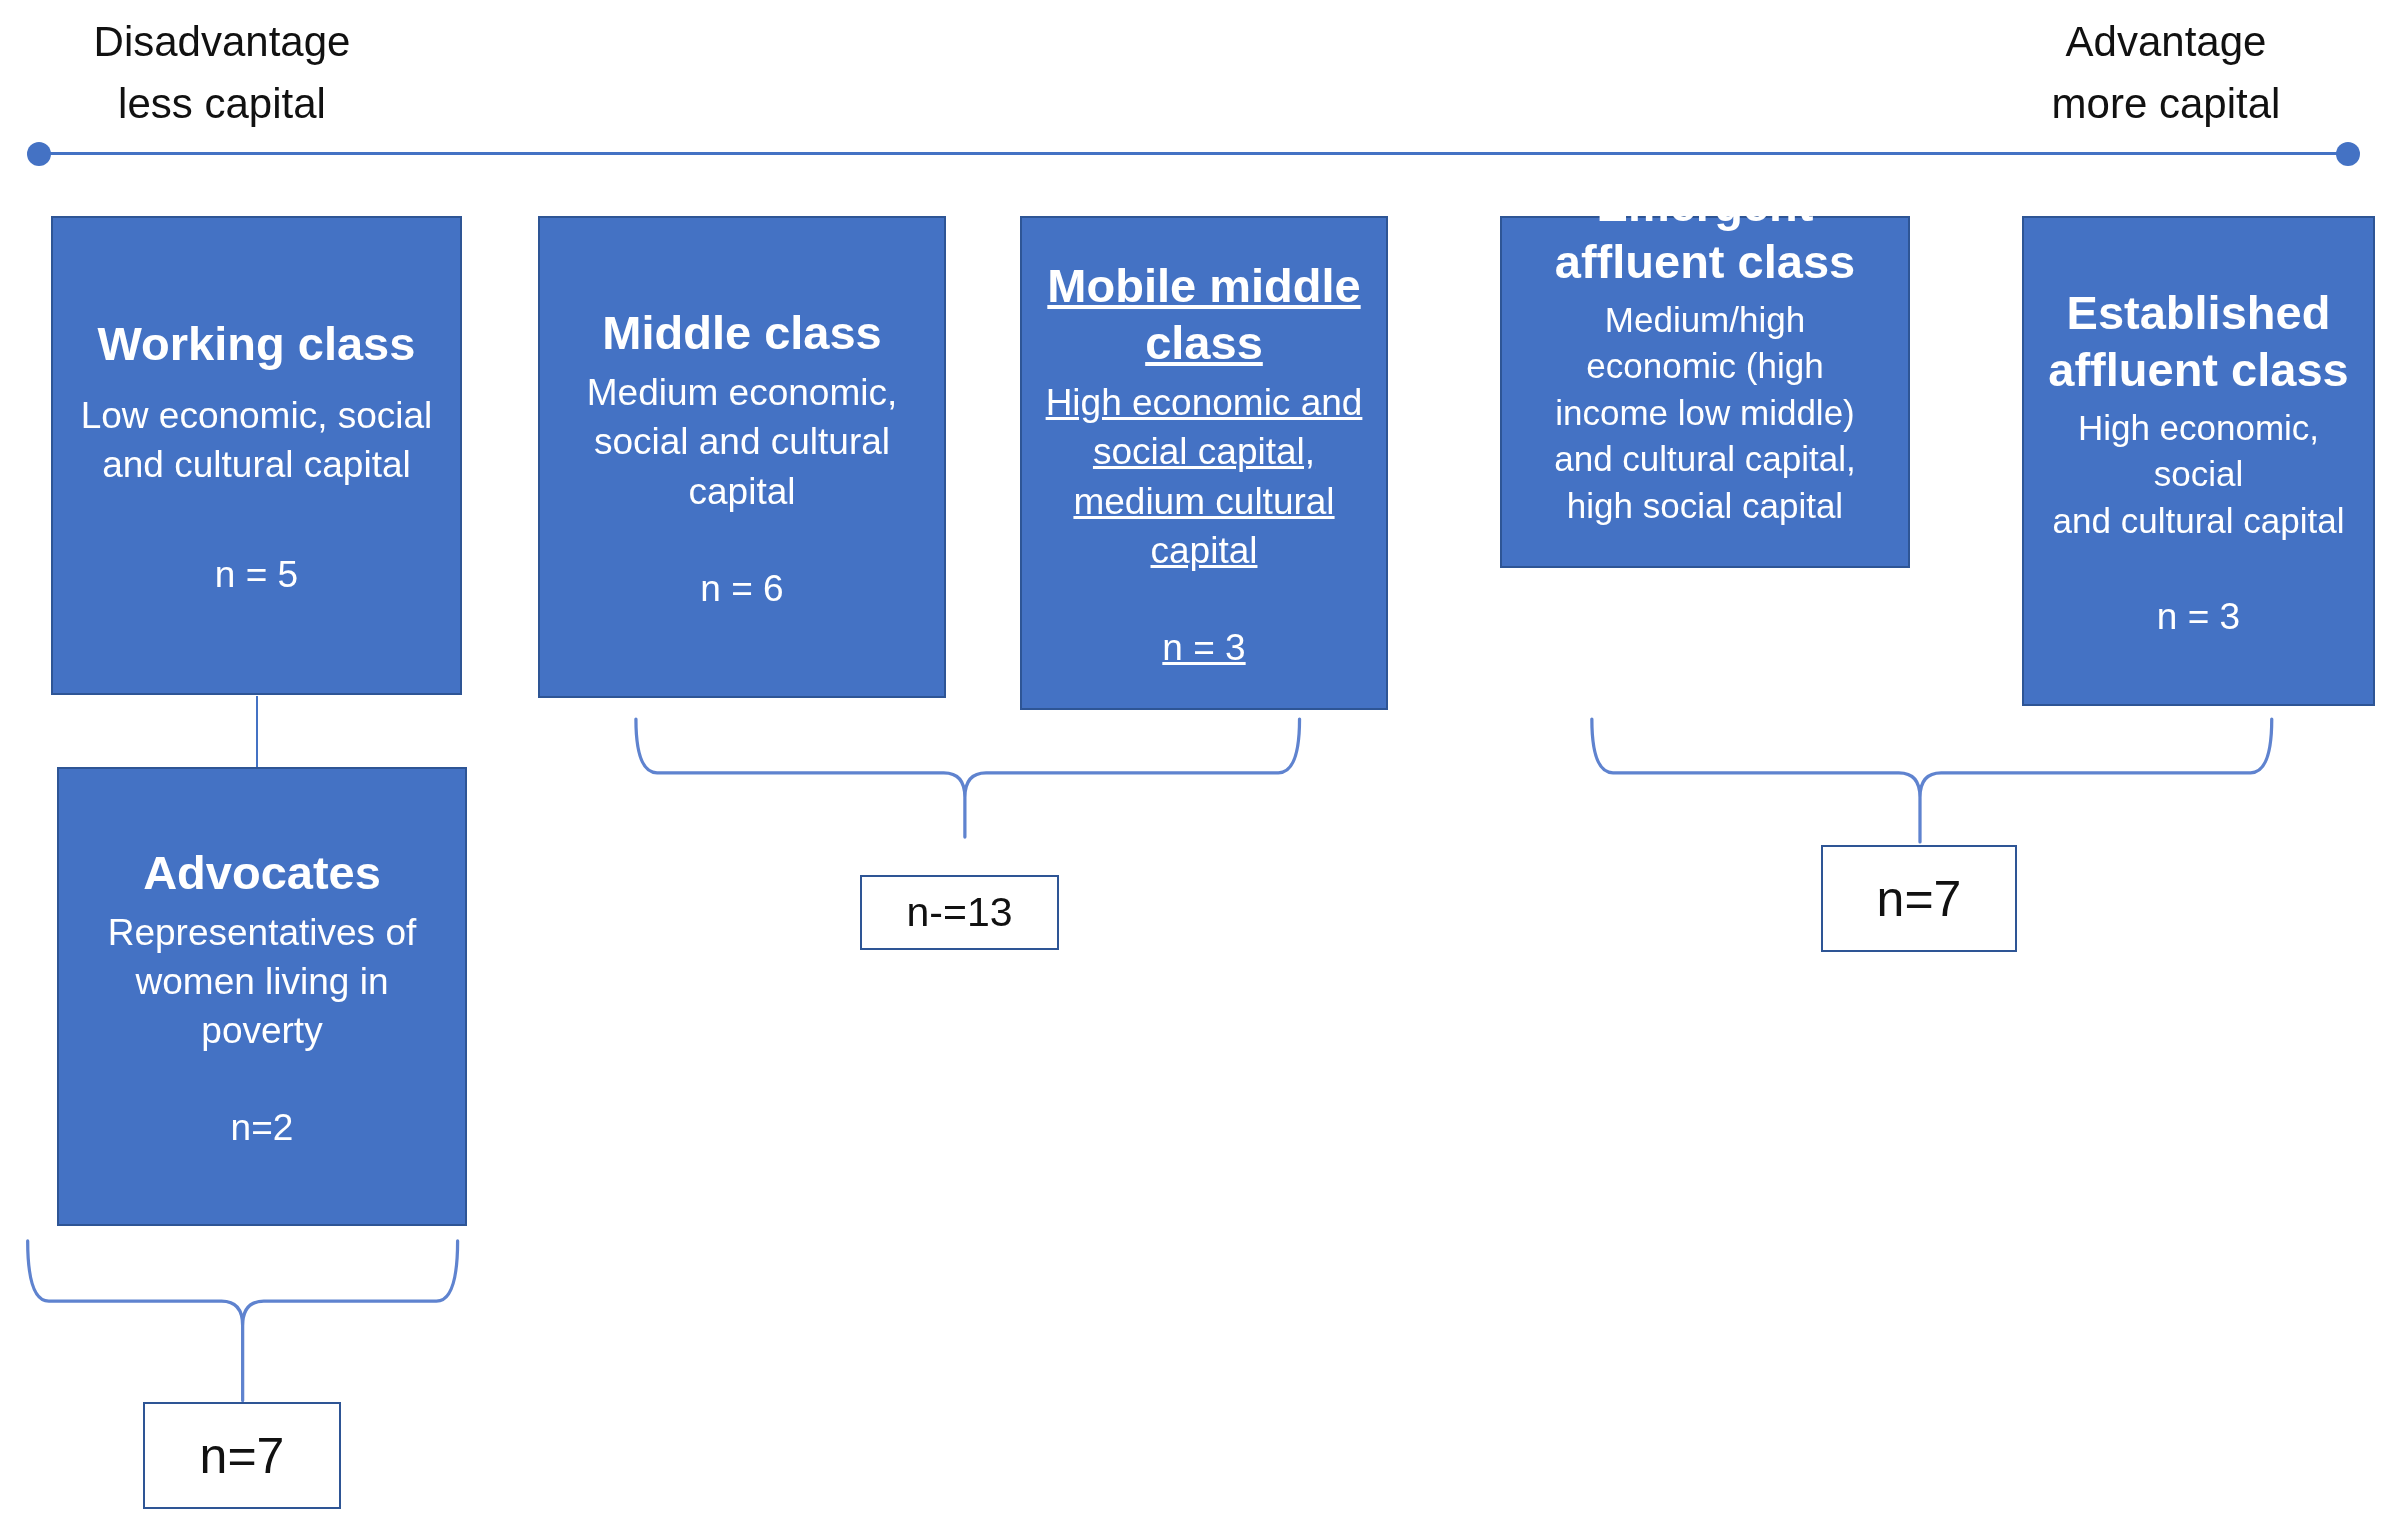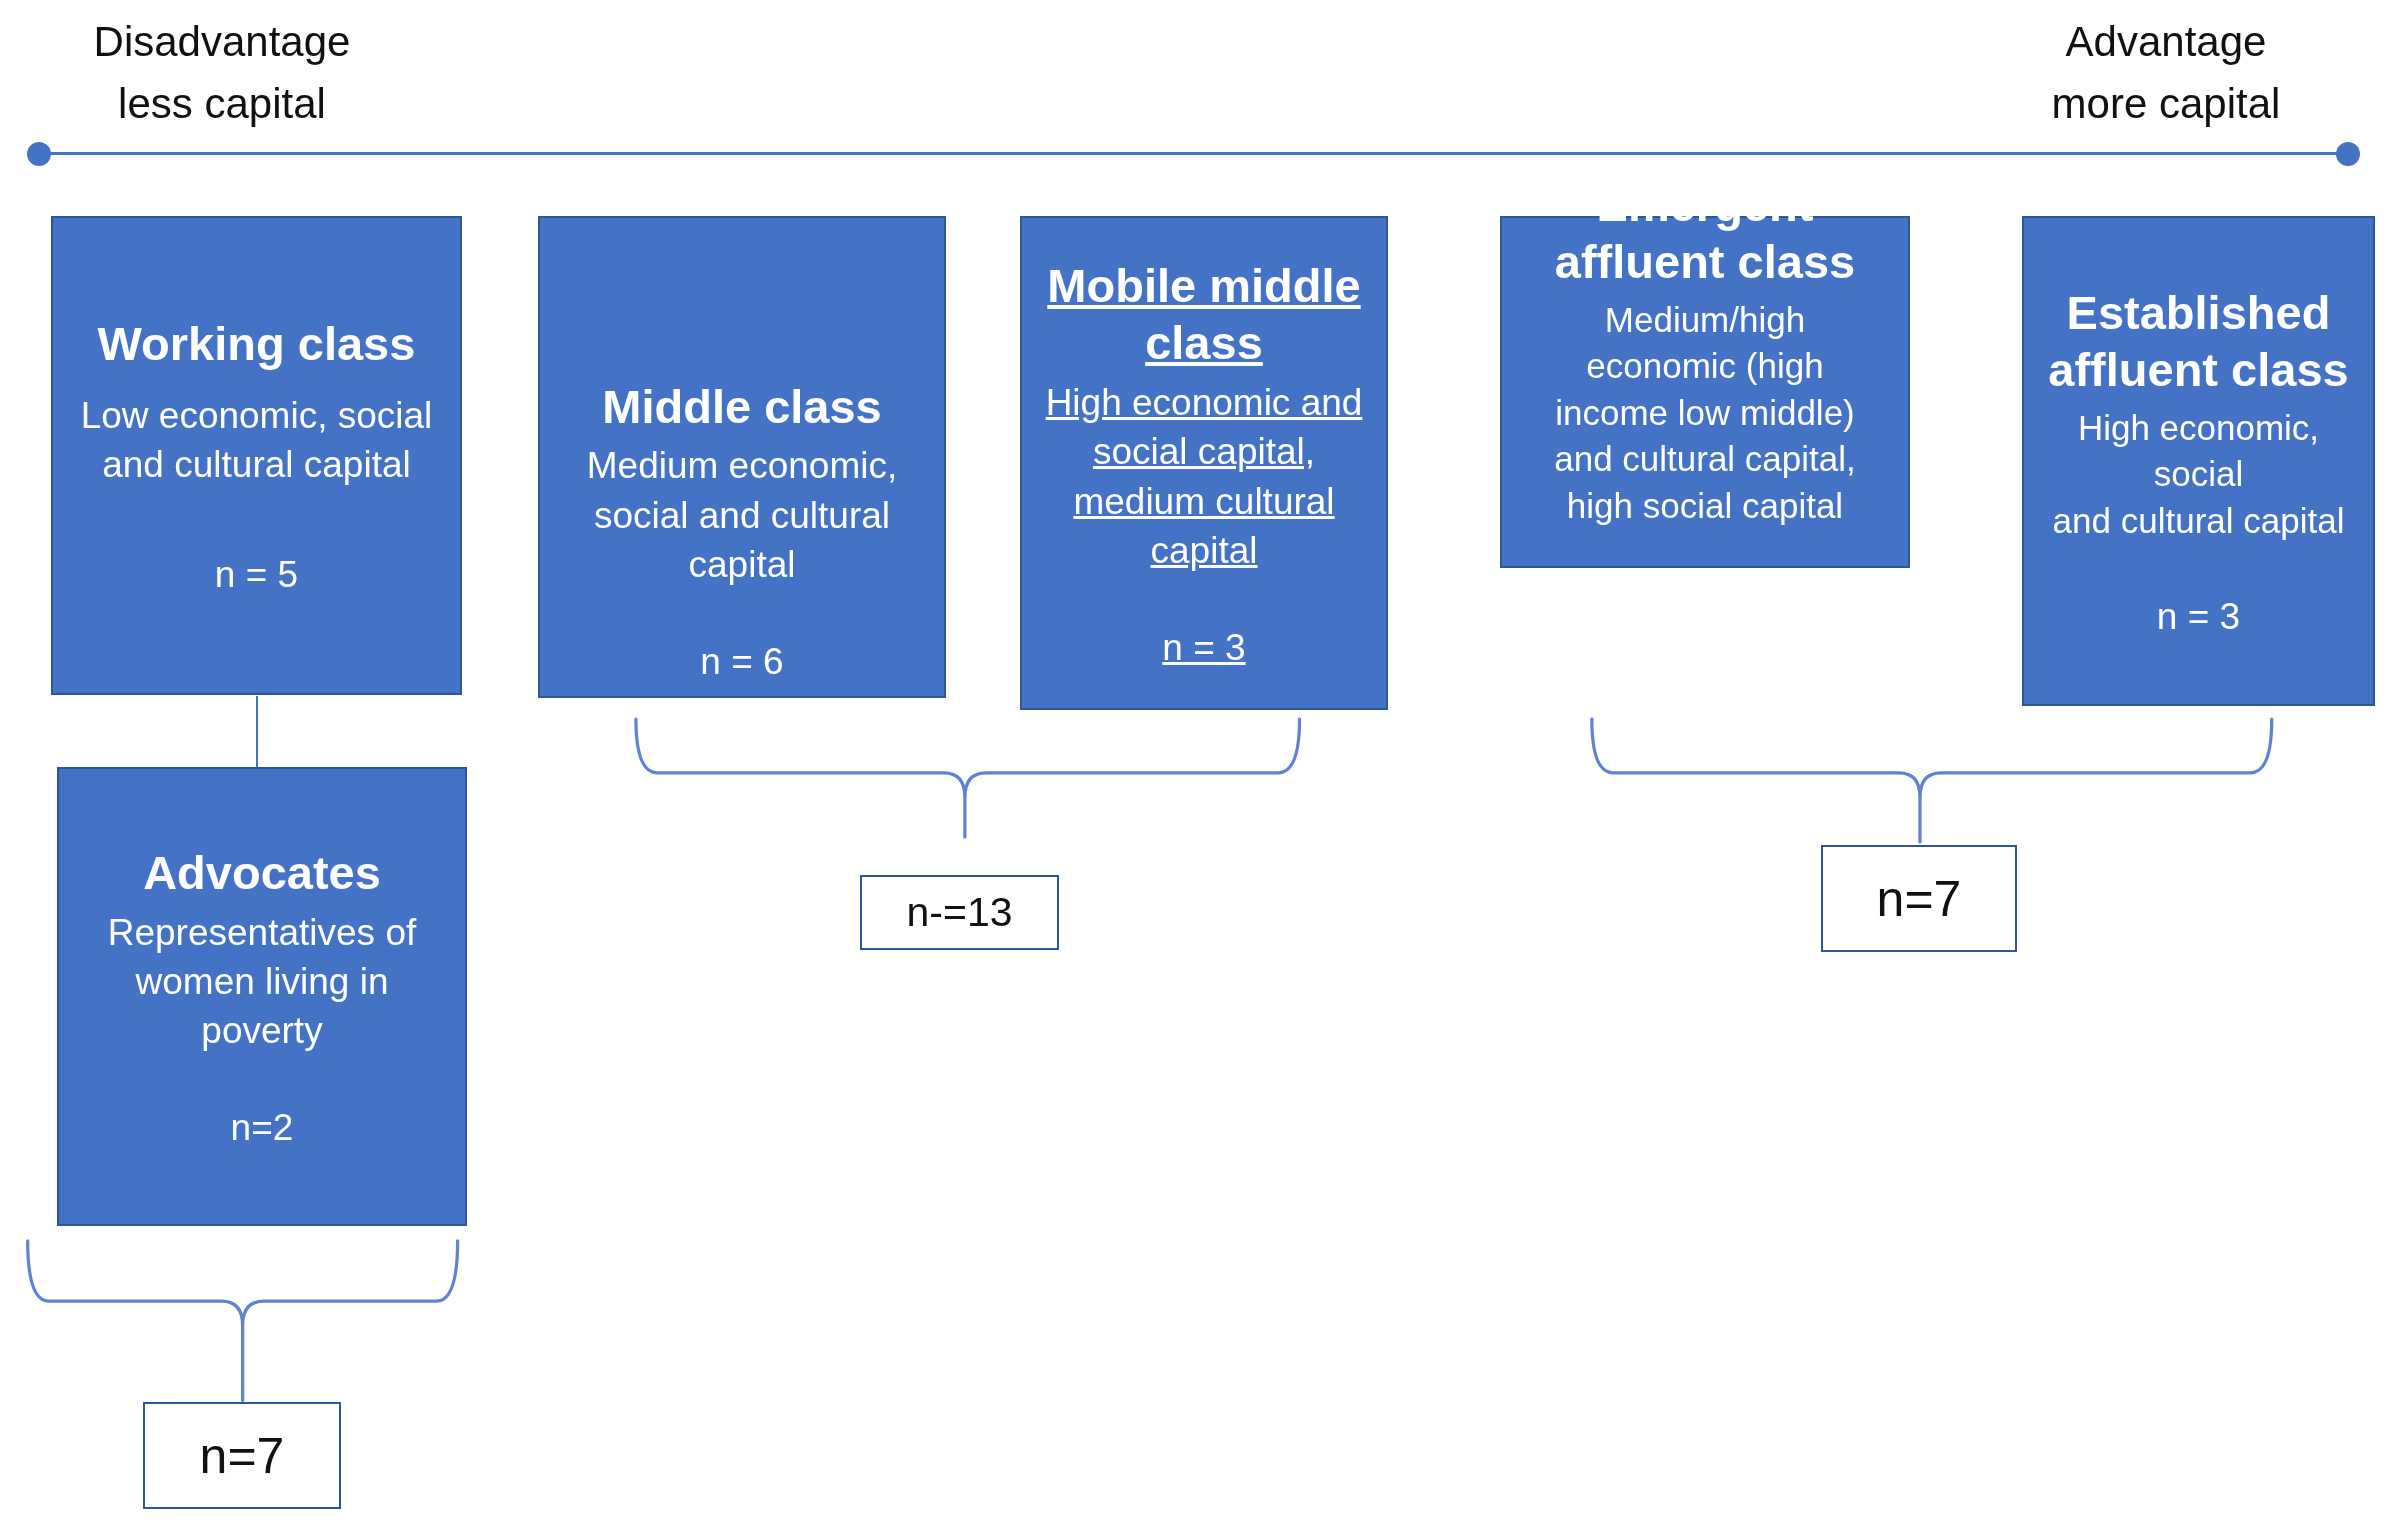--- a/index.html
+++ b/index.html
@@ -19,21 +19,21 @@
   .class-box{position:absolute;background:#4472C4;border:2.4px solid #2E5595;box-sizing:border-box;
              display:flex;flex-direction:column;justify-content:center;align-items:center;
              color:#ffffff;text-align:center;padding:13px 9.8px;}
   .box-title{font-weight:bold;font-size:47px;line-height:1.22;white-space:pre-line;}
   .box-desc{font-size:37px;line-height:1.33;margin-top:6.5px;white-space:pre-line;}
   .box-desc.tight{font-size:35px;}
   .box-n{font-size:37px;margin-top:52px;}
   .box-n.close{margin-top:37px;}
 
   #box-working{left:51px;top:216px;width:411px;height:479px;gap:12px;}
-  #box-middle{left:538px;top:216px;width:408px;height:482px;justify-content:flex-end;}
+  #box-middle{left:538px;top:216px;width:408px;height:482px;}
   #box-mobile{left:1020px;top:216px;width:368px;height:494px;text-decoration:underline;}
   #box-emergent{left:1500px;top:216px;width:410px;height:352px;}
   #box-established{left:1985px;top:216px;width:353px;height:490px;margin-left:37px;}
   #box-advocates{left:57px;top:767px;width:410px;height:459px;}
 
   .v-connector{position:absolute;left:256px;top:696px;width:2.4px;height:72px;background:#4472C4;}
 
   svg.overlay{position:absolute;left:0;top:0;width:2389px;height:1539px;pointer-events:none;}
   .brace{stroke:#5F83CF;stroke-width:4;fill:none;stroke-linecap:round;stroke-linejoin:round;}
 

